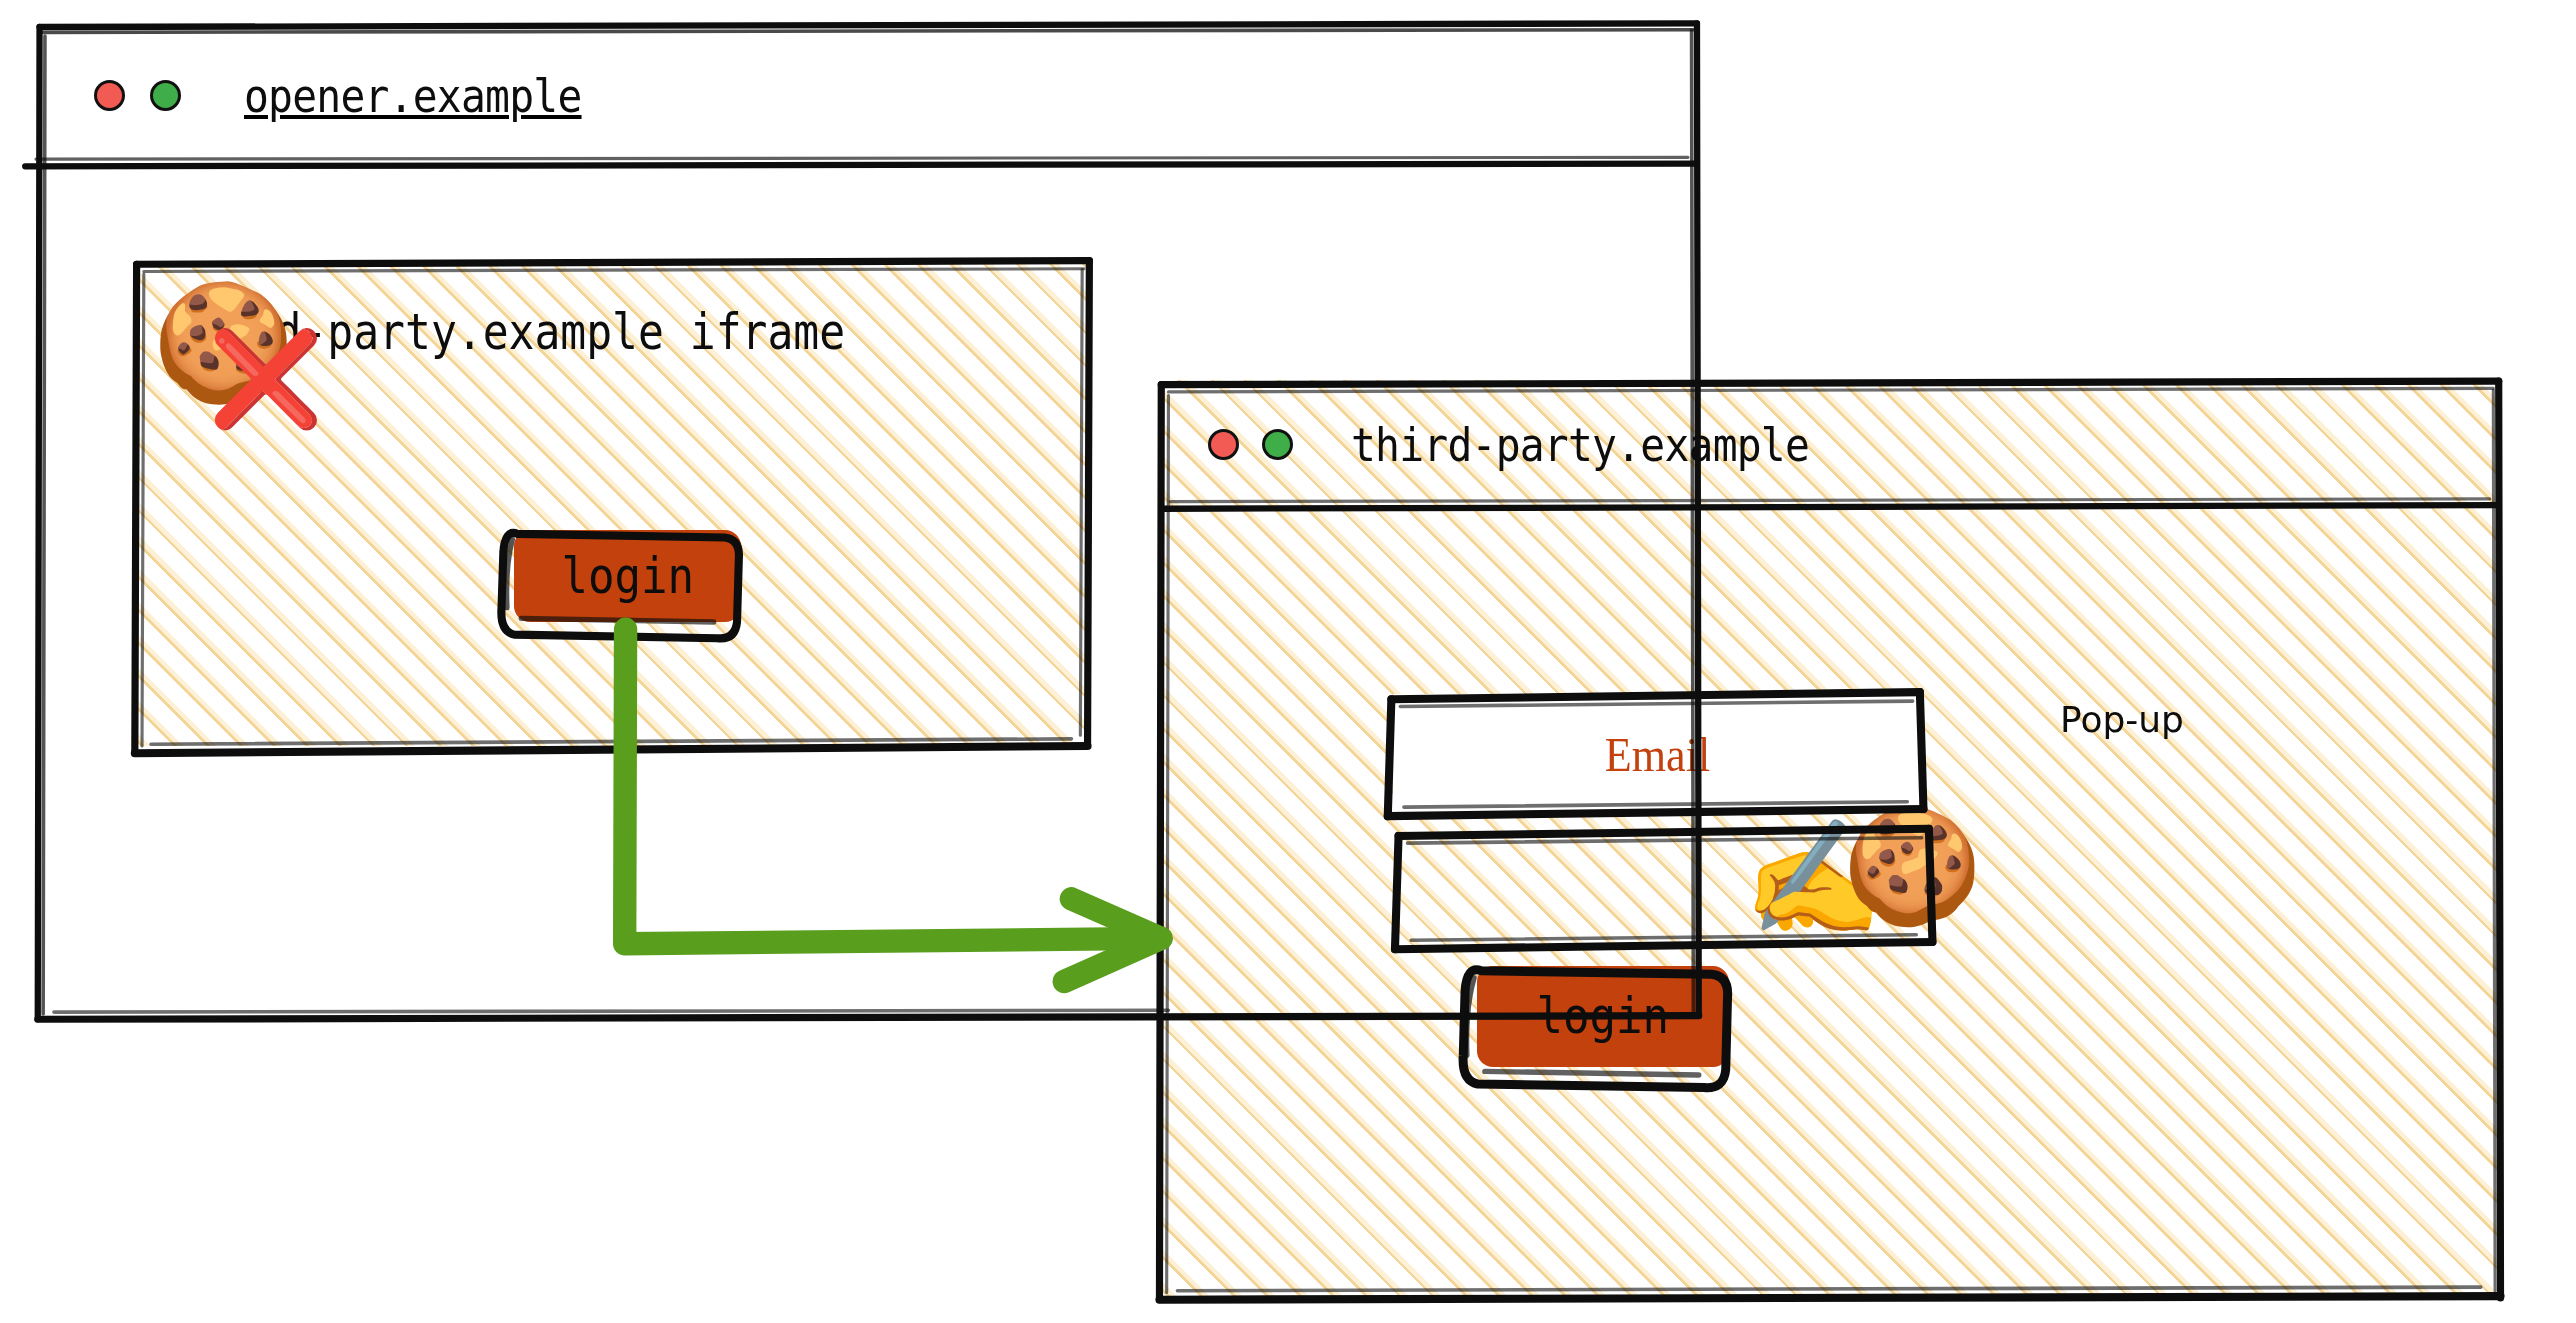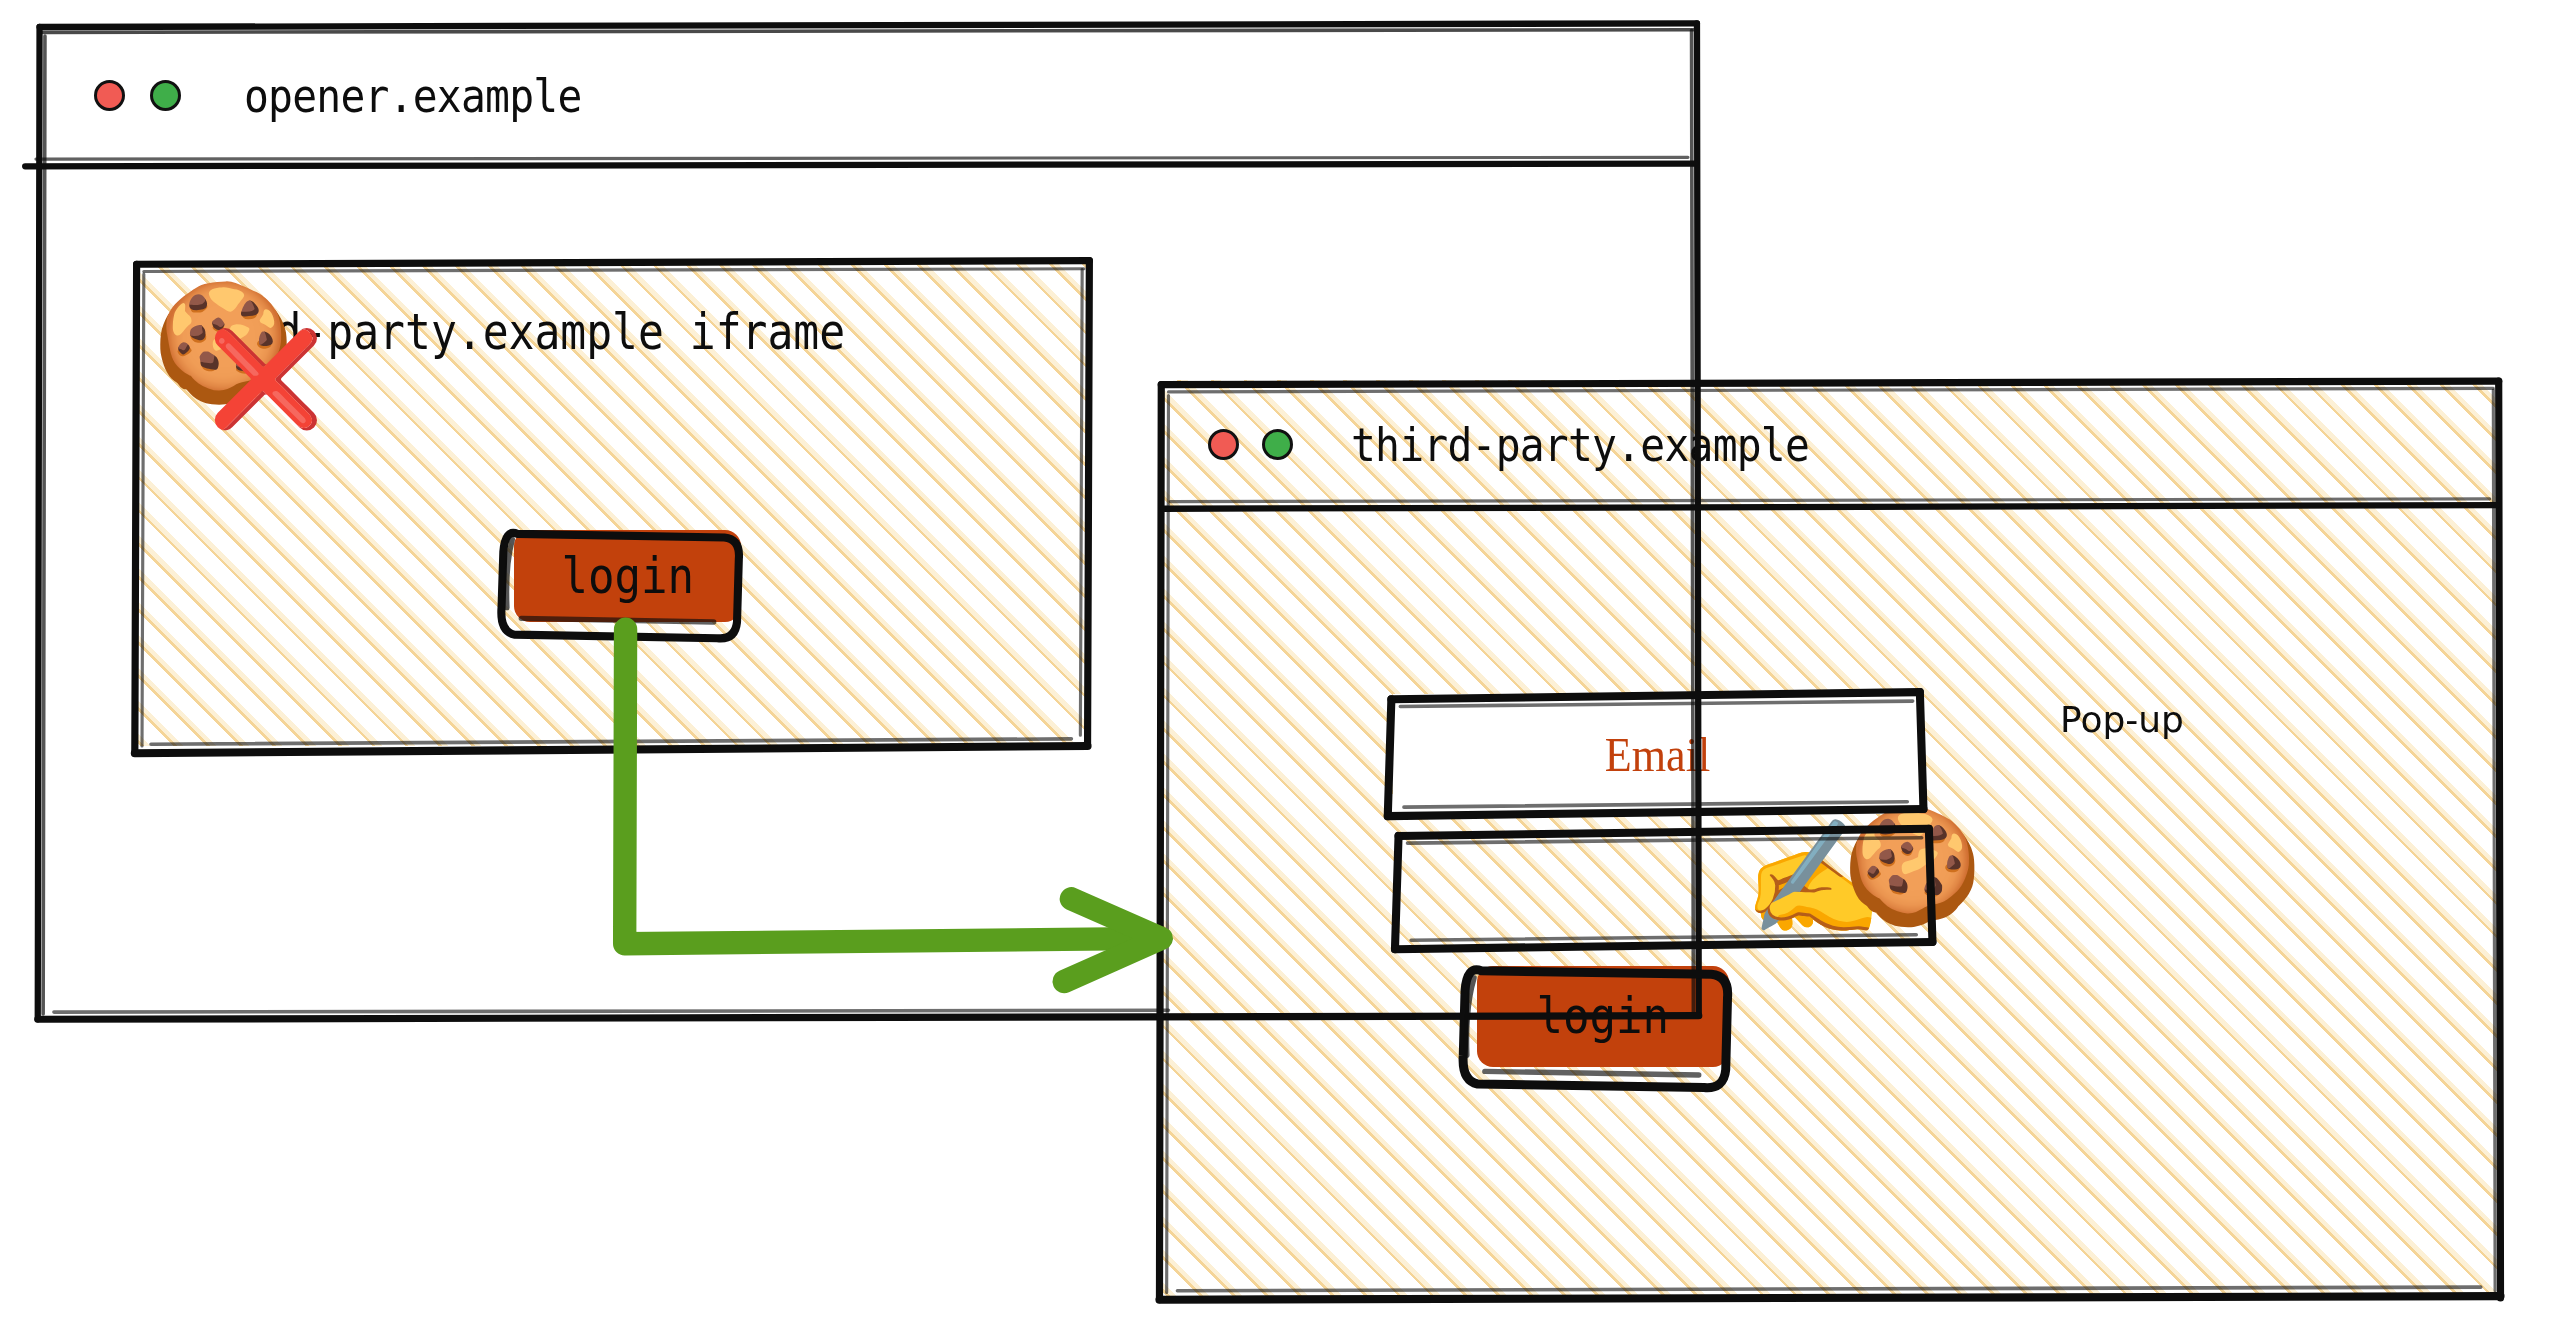--- a/index.html
+++ b/index.html
@@ -78,21 +78,21 @@
   svg.overlay{position:absolute;left:0;top:0;width:2576px;height:1324px;pointer-events:none;}
   .no-ev{pointer-events:none;}
 </style>
 </head>
 <body>
 
 <div class="stage">
 
   <div class="window" style="left:38px;top:25px;width:1661px;height:992px;">
 
-    <div class="titlebar" style="height:141px;padding-left:56px;gap:25px;">
+    <div class="titlebar" style="height:141px;padding-left:56px;gap:25px;text-decoration:underline;">
       <div class="dot dot-red"></div>
       <div class="dot dot-green"></div>
       <div class="win-title" style="margin-left:38px;">opener.example</div>
     </div>
 
     <div class="iframe-box hatch" style="left:96px;top:238px;width:955px;height:483px;">
       <div class="iframe-title" style="left:38px;top:40px;">third-party.example iframe</div>
 
       <span class="emoji" style="left:18px;top:21.6px;font-size:115px;">🍪</span>
       <span class="emoji" style="left:74px;top:70px;font-size:93px;">❌</span>

